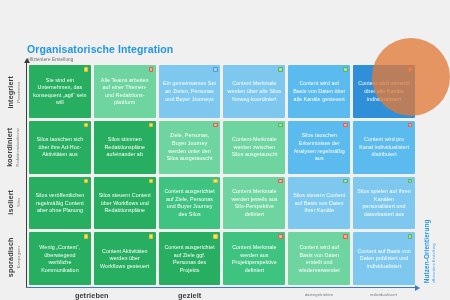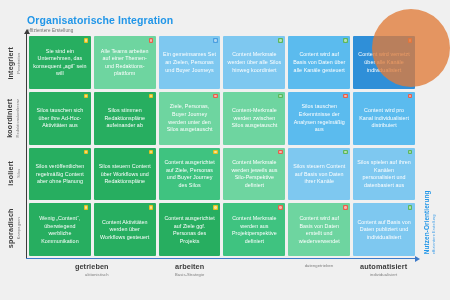--- a/index.html
+++ b/index.html
@@ -3,21 +3,21 @@
 <meta charset="utf-8">
 <style>
   html,body{margin:0;padding:0;}
   body{
     width:450px;height:300px;
     background:#f0f0f0;
     font-family:"Liberation Sans", sans-serif;
     overflow:hidden;
     position:relative;
   }
-  #stage{position:absolute;inset:0;}
+  #stage{position:absolute;inset:0;margin-top:29px;}
 
   
   .title-wrap{position:absolute;left:27px;top:14px;}
   .title{
     font-size:10.5px;font-weight:bold;color:#2196e8;
     letter-spacing:.1px;line-height:12px;white-space:nowrap;
   }
   .subtitle{
     font-size:4.6px;color:#6d6d6d;margin-top:1.5px;
     letter-spacing:.1px;white-space:nowrap;
@@ -155,28 +155,27 @@
           <div class="row-label-sub">Kampagnen</div>
         </div>
       </div>
     </div>
   <div class="col-labels" id="col-labels">
       <div class="col-label" style="left: 16px; width: 64.6667px; text-align: right;">
         <div class="col-label-main">getrieben</div>
         <div class="col-label-sub">aktionistisch</div>
       </div>
       <div class="col-label" style="left: 129.333px; width: 64.6667px;">
-        <div class="col-label-main">arbeiten</div>
+        <div class="col-label-main">gezielt</div>
         <div class="col-label-sub">Basis-Strategie</div>
       </div>
       <div class="col-label" style="left: 258.667px; width: 64.6667px;">
         <div class="col-label-sub">datengetrieben</div>
       </div>
       <div class="col-label" style="left: 323.333px; width: 64.6667px;">
-        <div class="col-label-main">automatisiert</div>
         <div class="col-label-sub">individualisiert</div>
       </div>
     </div>
 
   <div class="right-axis">
     <div class="right-axis-inner">
       <div class="right-axis-main">Nutzen-Orientierung</div>
       <div class="right-axis-sub">effizientere Erstellung</div>
     </div>
   </div>

